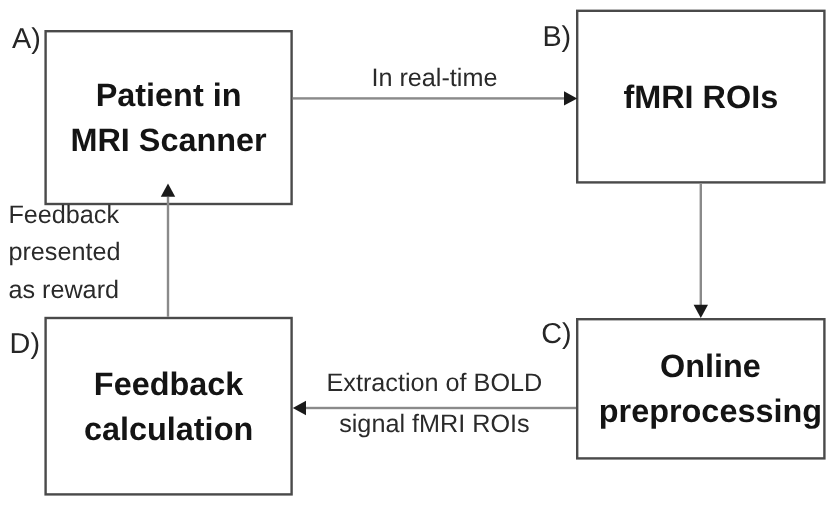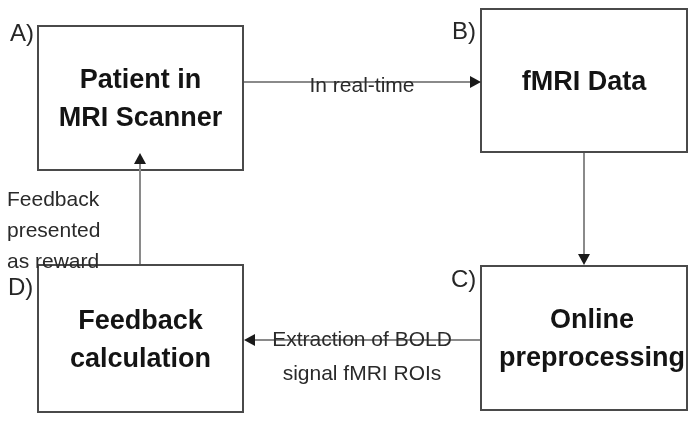--- a/index.html
+++ b/index.html
@@ -12,59 +12,59 @@
   }
   .box{
     position:absolute;box-sizing:border-box;border:2px solid #4a4a4a;background:#fff;
     display:flex;align-items:center;justify-content:center;text-align:center;
   }
   .box-title{
     font-weight:bold;font-size:27px;line-height:38px;color:#141414;white-space:pre-line;
   }
   .box-a{left:37px;top:25px;width:207px;height:146px;}
   .box-b{left:480px;top:8px;width:208px;height:145px;}
-  .box-c{left:480px;top:265px;width:208px;height:146px;padding-left:16px;}
+  .box-c{left:480px;top:265px;width:208px;height:118px;padding-left:16px;}
   .box-d{left:37px;top:264px;width:207px;height:149px;}
   .corner-label{
     position:absolute;font-size:24px;line-height:26px;color:#262626;
   }
   .lbl-a{left:10px;top:20px;}
   .lbl-b{left:452px;top:18px;}
   .lbl-c{left:451px;top:266px;}
   .lbl-d{left:8px;top:274px;}
   .hline,.vline{position:absolute;background:#8a8a8a;}
   .line-ab{left:244px;top:81px;width:228px;height:2px;}
   .line-bc{left:583px;top:153px;width:2px;height:102px;}
   .line-cd{left:253px;top:339px;width:227px;height:2px;}
   .line-da{left:139px;top:164px;width:2px;height:100px;}
   .arrowhead{position:absolute;width:0;height:0;}
   .ah-right{left:470px;top:76px;border-top:6px solid transparent;border-bottom:6px solid transparent;border-left:11px solid #1a1a1a;}
   .ah-down{left:578px;top:254px;border-left:6px solid transparent;border-right:6px solid transparent;border-top:11px solid #1a1a1a;}
   .ah-left{left:244px;top:334px;border-top:6px solid transparent;border-bottom:6px solid transparent;border-right:11px solid #1a1a1a;}
   .ah-up{left:134px;top:153px;border-left:6px solid transparent;border-right:6px solid transparent;border-bottom:11px solid #1a1a1a;}
   .arrow-label{
-    position:absolute;font-size:21px;color:#2a2a2a;white-space:pre-line;margin-top:19px;
+    position:absolute;font-size:21px;color:#2a2a2a;white-space:pre-line;
   }
   .lbl-ab{left:244px;top:52px;width:236px;text-align:center;line-height:28px;}
   .lbl-cd{left:246px;top:303px;width:232px;text-align:center;line-height:34px;}
   .lbl-da{left:7px;top:164px;width:130px;text-align:left;line-height:31px;}
 </style>
 </head>
 <body>
 
 <div class="canvas">
 
   <div class="frame-left"></div>
 
   <div class="box box-a">
     <span class="box-title">Patient in
 MRI Scanner</span>
   </div>
   <div class="box box-b">
-    <span class="box-title">fMRI Data</span>
+    <span class="box-title">fMRI ROIs</span>
   </div>
   <div class="box box-c">
     <span class="box-title">Online
 preprocessing</span>
   </div>
   <div class="box box-d">
     <span class="box-title">Feedback
 calculation</span>
   </div>
 

